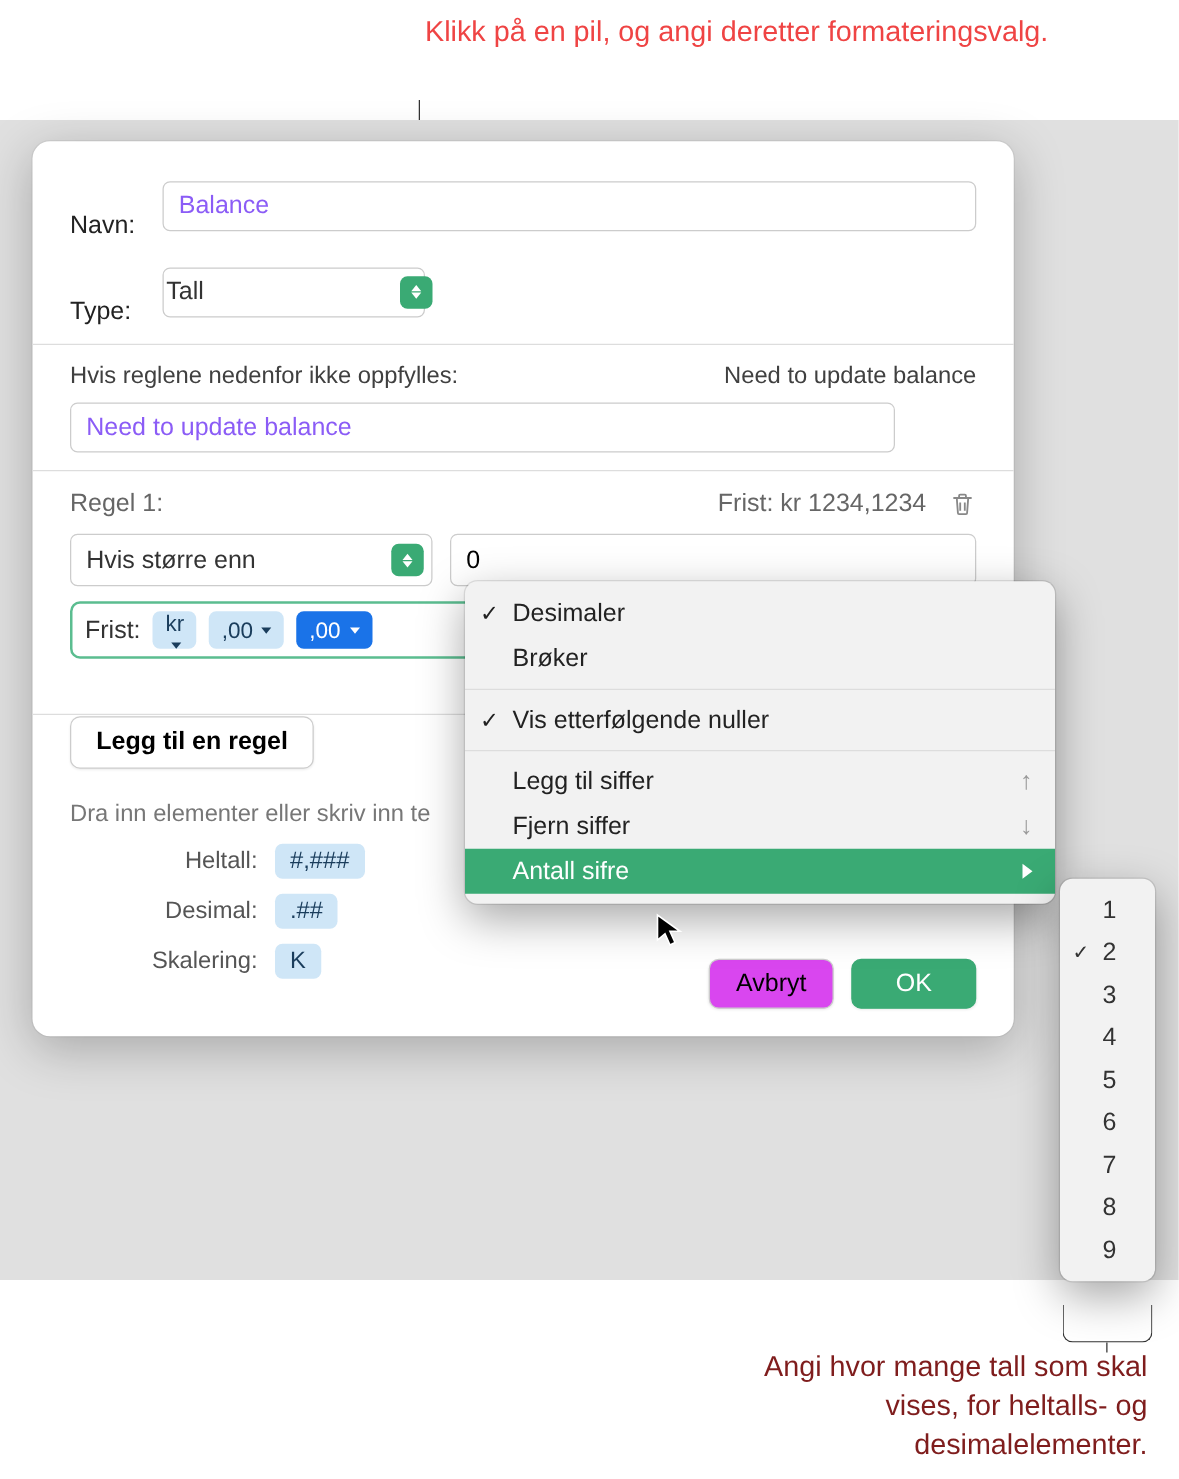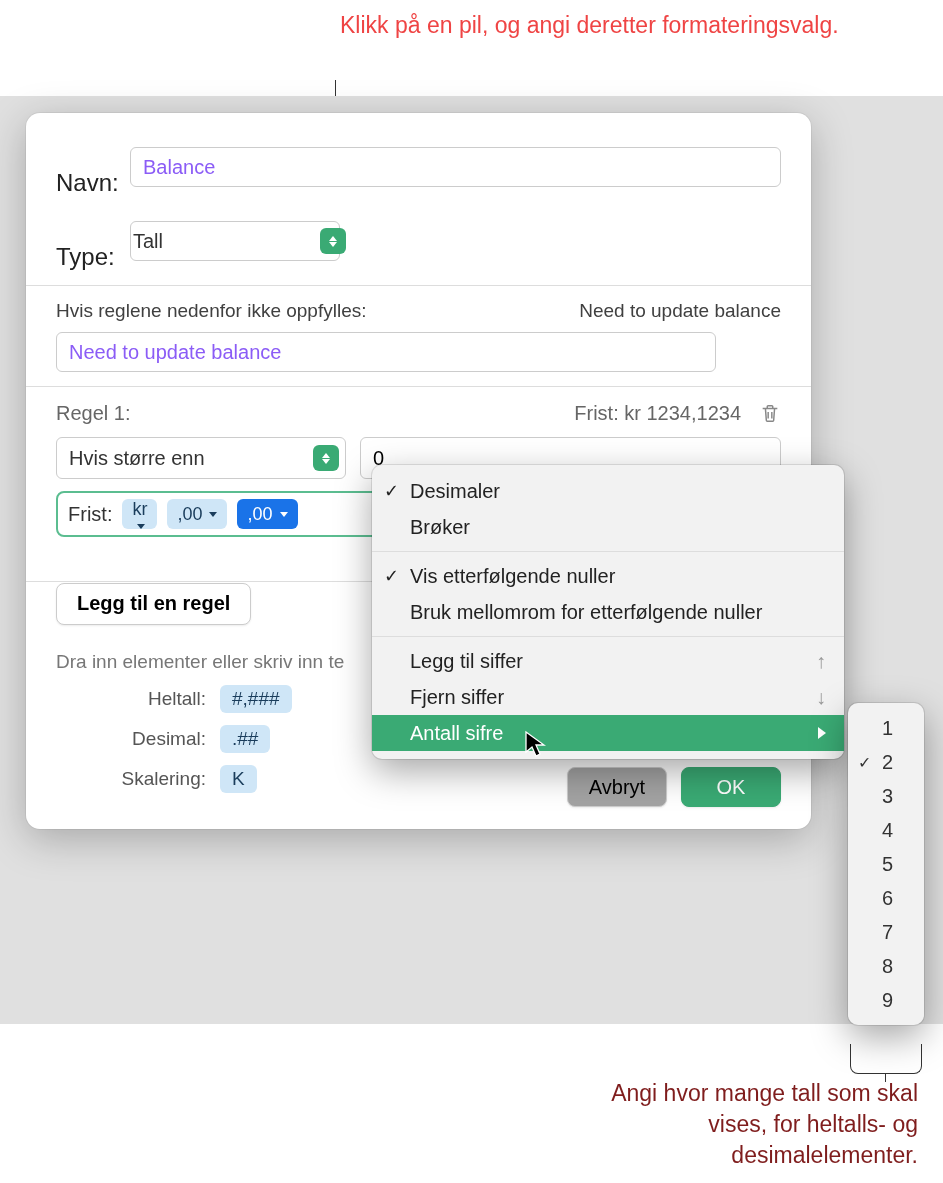--- a/index.html
+++ b/index.html
@@ -46,21 +46,21 @@
       box-shadow: 0 10px 40px rgba(0,0,0,.25), 0 0 0 1px rgba(0,0,0,.05);
       padding: 24px 30px;
     }
     .form-row {
       display: flex;
       align-items: center;
       margin-bottom: 14px;
     }
     .form-label {
       width: 74px;
-      font-size: 24px;
+      font-size: 20px;
       color: #222;
       text-align: left;
       margin-top: 32px;
     }
     .text-input {
       flex: 1;
       height: 40px;
       border: 1px solid #ccc;
       border-radius: 6px;
       padding: 0 12px;
@@ -235,21 +235,21 @@
     }
     .btn {
       height: 40px;
       min-width: 100px;
       border-radius: 8px;
       font-size: 20px;
       display: flex;
       align-items: center;
       justify-content: center;
       border: 1px solid #ccc;
-      background: #a3a3a3;
+      background: #d946ef;
       box-shadow: 0 1px 2px rgba(0,0,0,.08);
     }
     .btn-primary {
       background: #3aaa74;
       color: #fff;
       border-color: #3aaa74;
     }
     
     .popup {
       position: absolute;
@@ -467,23 +467,20 @@
     <span>Desimaler</span>
   </div>
   <div class="popup-item">
     <span>Brøker</span>
   </div>
   <div class="popup-sep"></div>
   <div class="popup-item">
     <span class="check">✓</span>
     <span>Vis etterfølgende nuller</span>
   </div>
-  <div class="popup-item">
-    <span>Bruk mellomrom for etterfølgende nuller</span>
-  </div>
   <div class="popup-sep"></div>
   <div class="popup-item">
     <span>Legg til siffer</span>
     <span class="arrow-up">↑</span>
   </div>
   <div class="popup-item">
     <span>Fjern siffer</span>
     <span class="arrow-down">↓</span>
   </div>
   <div class="popup-item highlight">

